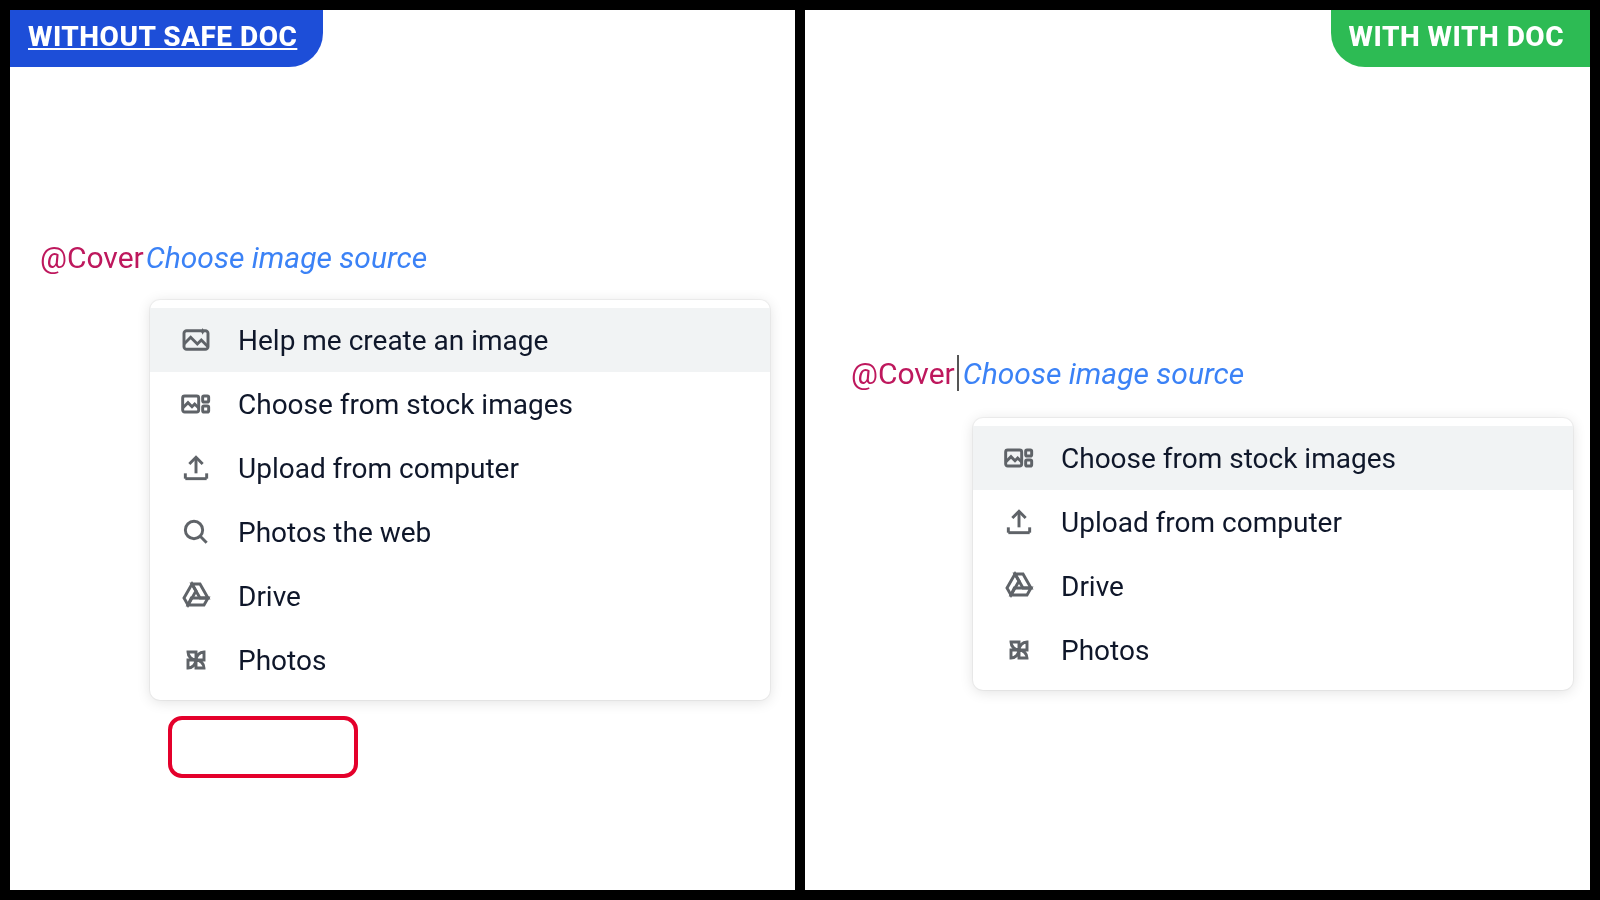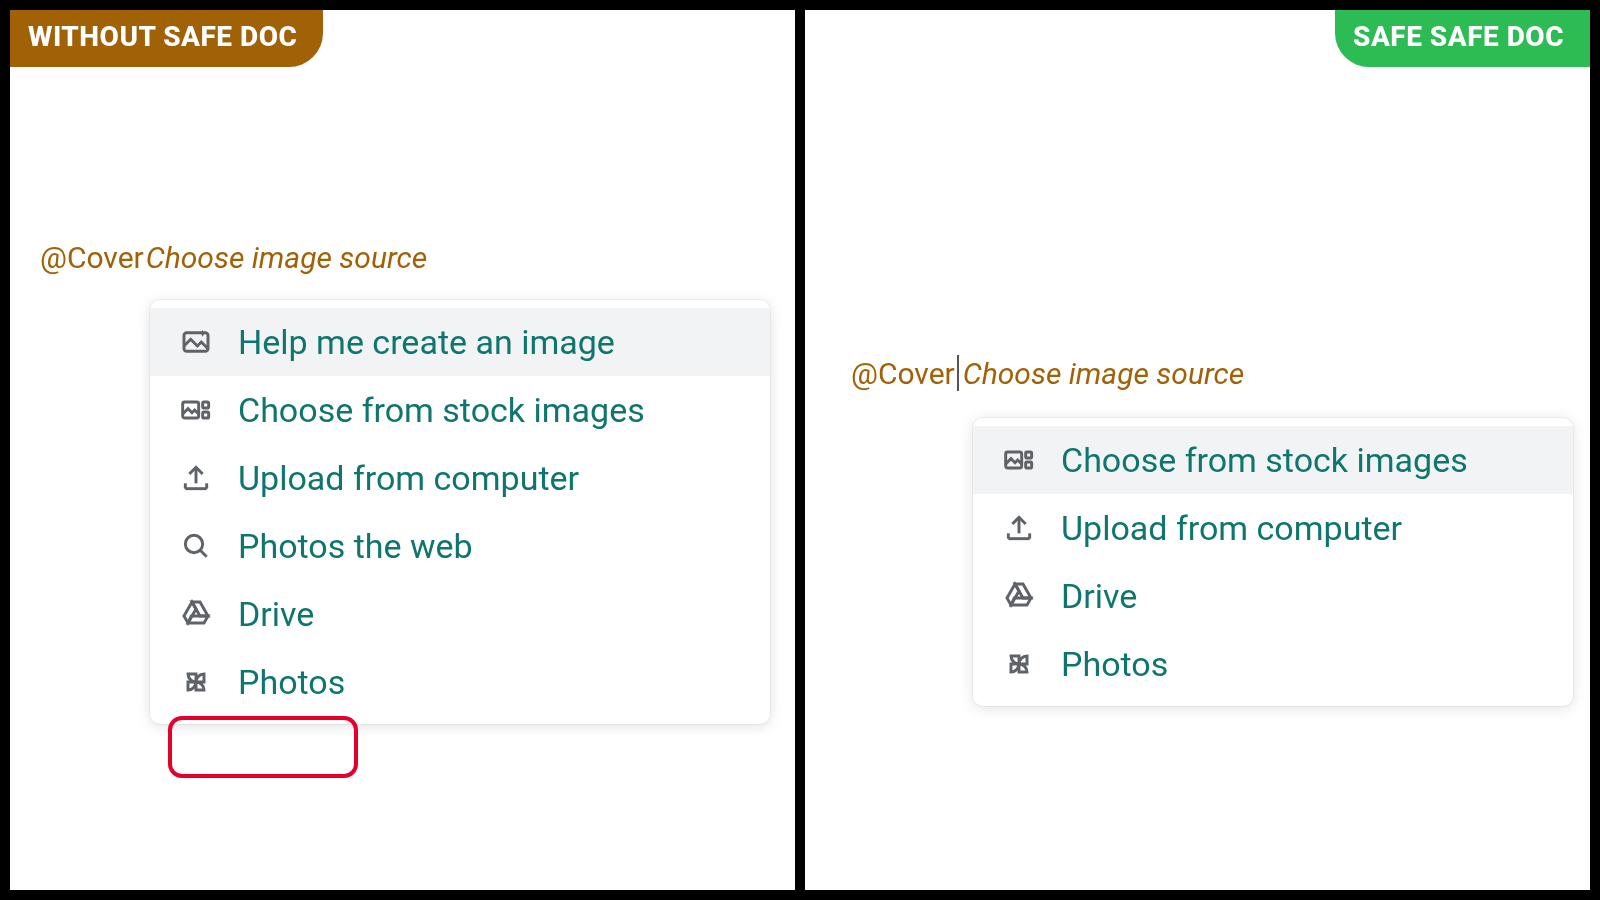--- a/index.html
+++ b/index.html
@@ -32,59 +32,60 @@
     top: 0;
     font-weight: 800;
     font-size: 28px;
     color: #fff;
     padding: 10px 26px 14px 18px;
     letter-spacing: 0.5px;
     z-index: 10;
   }
   .badge-left {
     left: 0;
-    background: #a16207;
+    background: #1d4ed8;
     border-bottom-right-radius: 34px;
+    text-decoration: underline;
   }
   .badge-right {
     right: 0;
     background: #2dbb54;
     border-bottom-left-radius: 34px;
   }
   .ctx {
     position: absolute;
     font-size: 30px;
     color: #3c3c3c;
     display: flex;
     align-items: center;
   }
-  .ctx .at { color: #a16207; }
-  .ctx .hint { color: #a16207; font-style: italic; margin-left: 2px; text-align: right; }
+  .ctx .at { color: #be185d; }
+  .ctx .hint { color: #3b82f6; font-style: italic; margin-left: 2px; text-align: right; }
   .ctx .cursor {
     display: inline-block;
     width: 2px;
     height: 36px;
     background: #555;
     margin: 0 2px;
     vertical-align: middle;
   }
   .menu {
     position: absolute;
     background: #fff;
     border-radius: 10px;
     box-shadow: 0 2px 14px rgba(0,0,0,.12), 0 0 0 1px rgba(0,0,0,.04);
     padding: 8px 0;
     min-width: 620px;
   }
   .menu-item {
     display: flex;
     align-items: center;
     gap: 24px;
-    font-size: 34px;
-    color: #0f766e;
+    font-size: 28px;
+    color: #0f172a;
     padding: 14px 28px;
     cursor: pointer;
     position: relative;
   }
   .menu-item.highlight {
     background: #f1f3f4;
   }
   .menu-item .icon {
     width: 36px;
     height: 36px;
@@ -185,21 +186,21 @@
         <span>Photos</span>
       </div>
 
 
     </div>
 
     <div class="callout" style="left:158px; top:706px; width:190px; height:62px;"></div>
   </div>
 
   <div class="pane">
-    <div class="badge badge-right">SAFE SAFE DOC</div>
+    <div class="badge badge-right">WITH WITH DOC</div>
 
     <div class="ctx" style="left:46px; top:345px;">
       <span class="at">@Cover</span>
       <span class="cursor"></span>
       <span class="hint">Choose image source</span>
     </div>
 
     <div class="menu" style="left:168px; top:408px; min-width:600px;">
 
       <div class="menu-item highlight">

